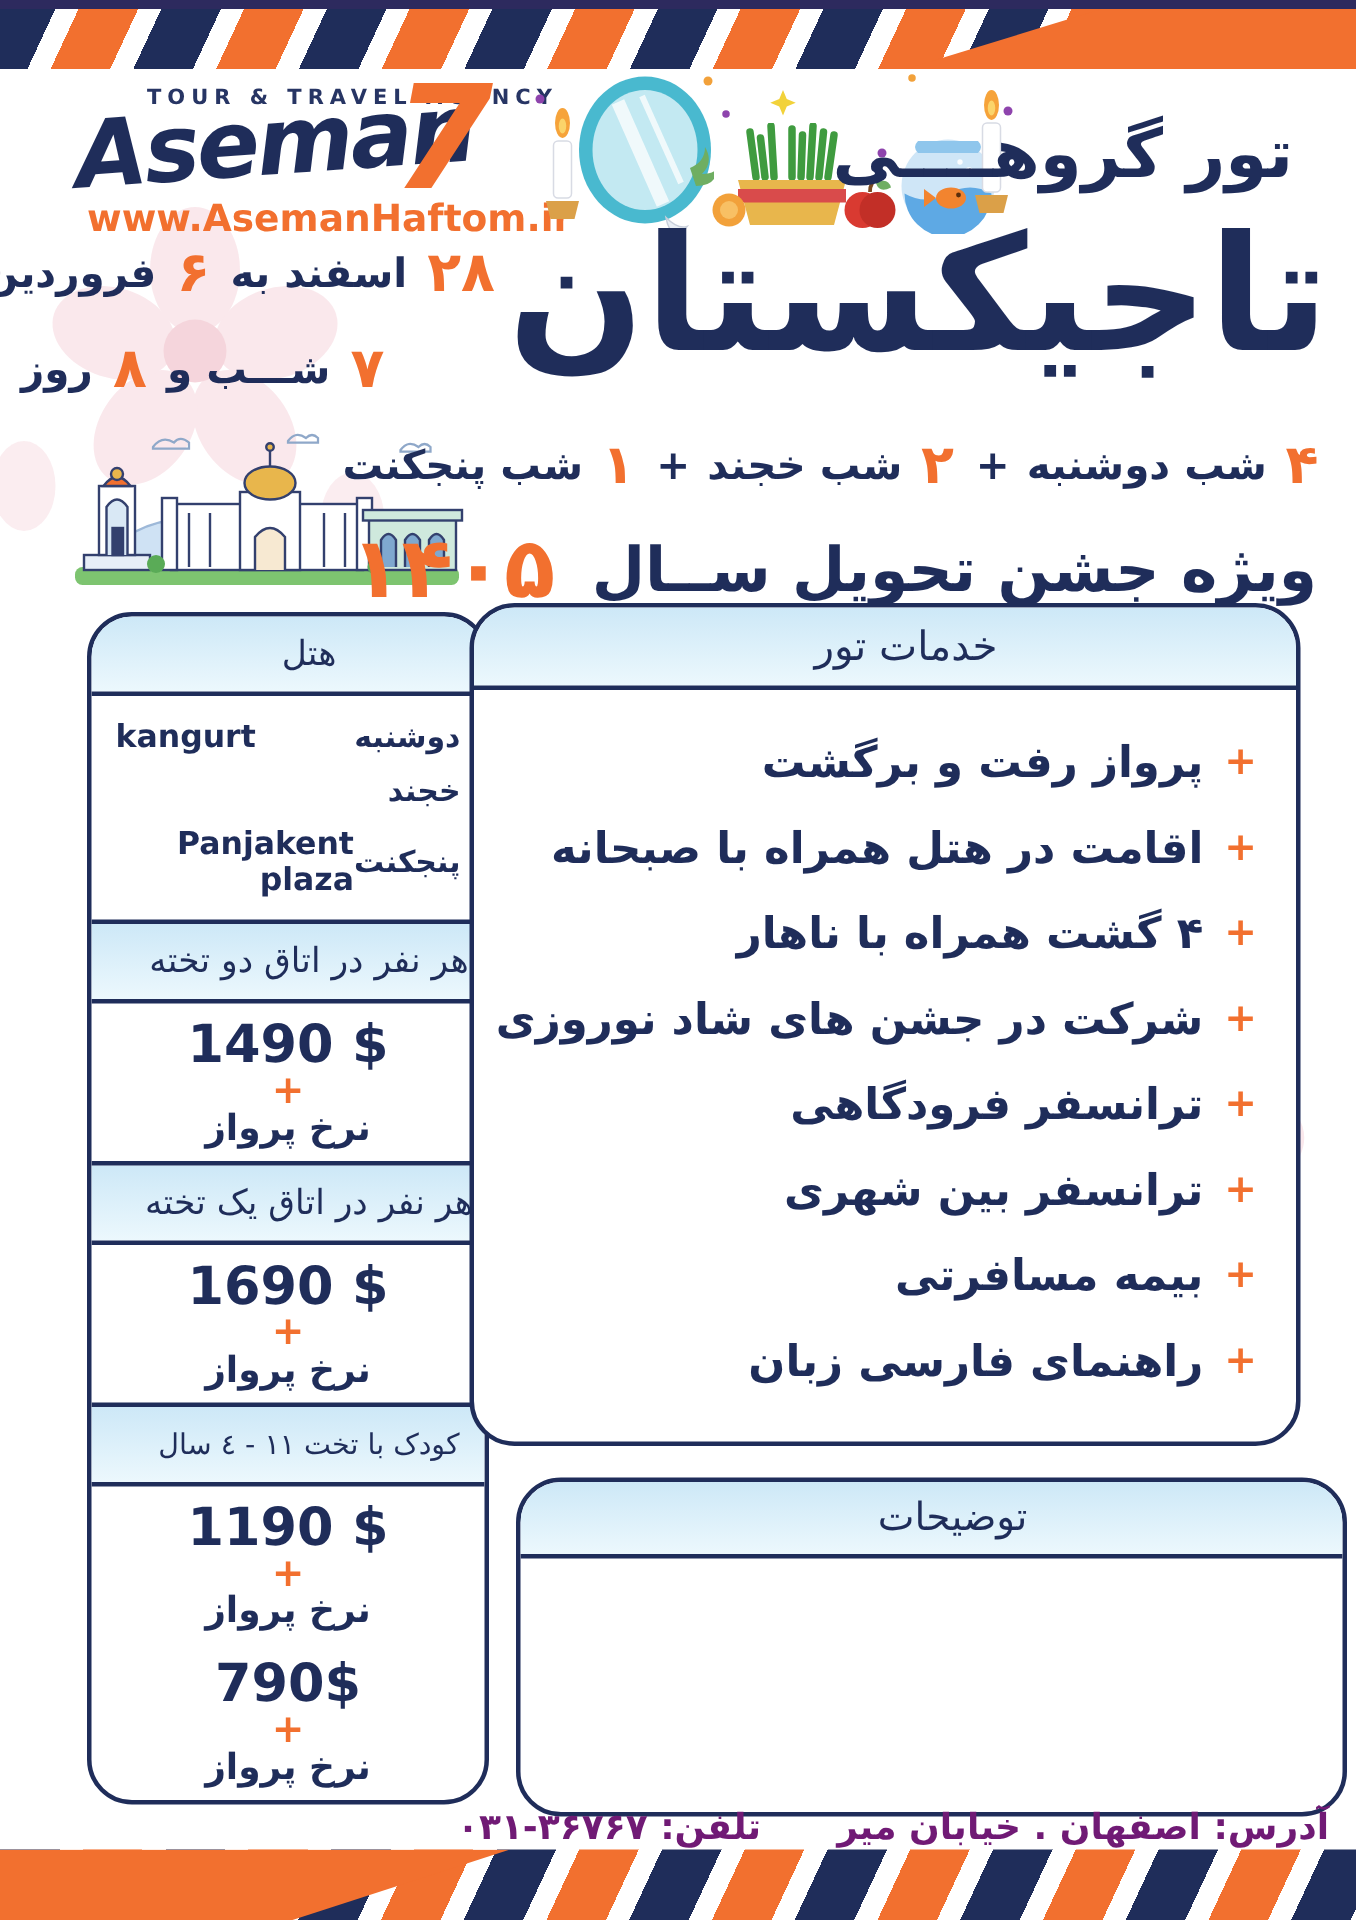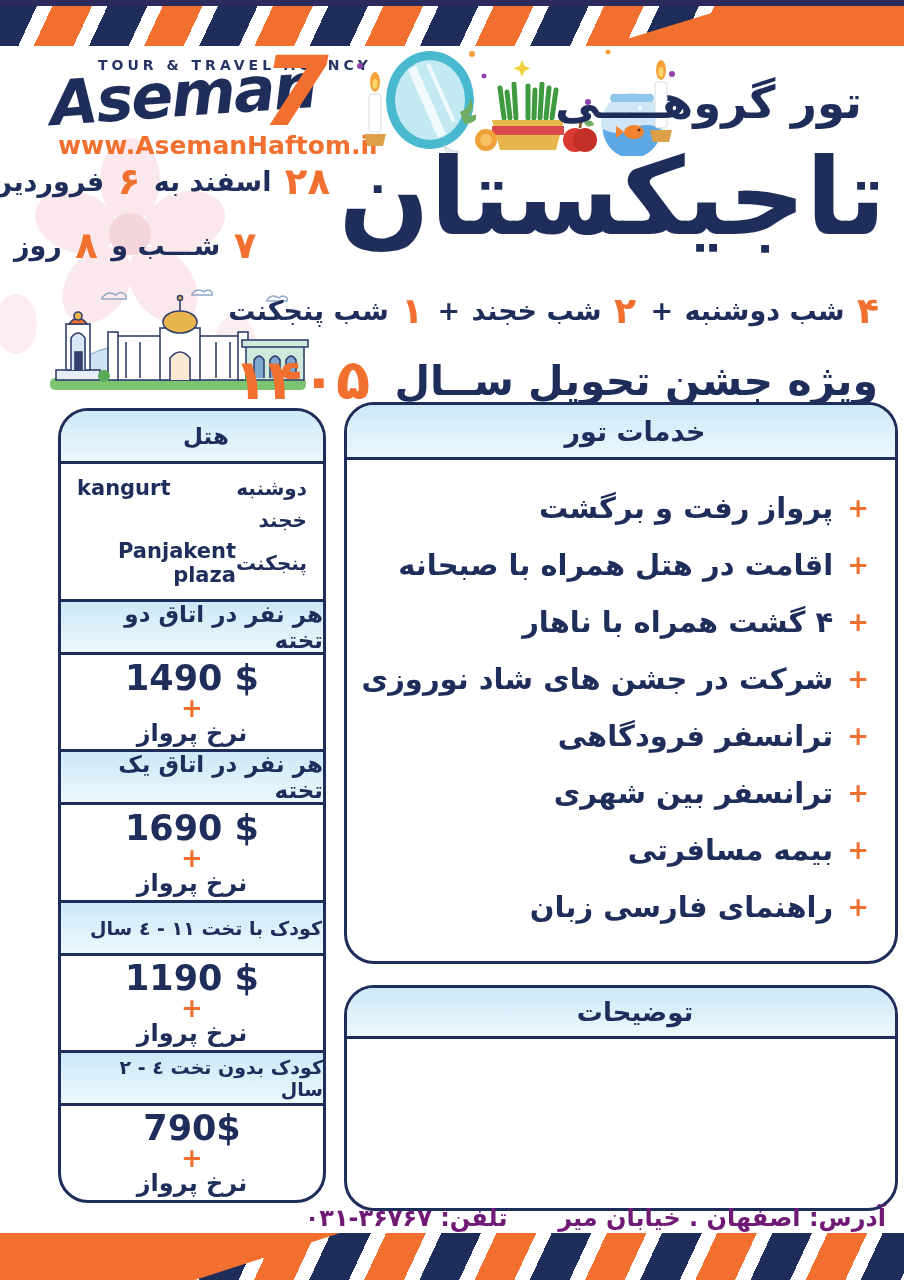--- a/index.html
+++ b/index.html
@@ -40,35 +40,35 @@
   .breakdown{right:22px;top:290px;font-size:27px;font-weight:bold;color:#1f2d5a;white-space:nowrap;}
   .breakdown .num{color:#f2702f;font-size:36px;vertical-align:-3px;padding:0 3px;}
   .breakdown .plus{padding:0 2px;}
   .special{right:26px;top:334px;font-size:41px;font-weight:bold;color:#1f2d5a;white-space:nowrap;margin-top:13px;}
   .special .year{color:#f2702f;font-size:56px;vertical-align:-4px;padding-right:10px;}
   
   .box{border:3px solid #1f2d5a;border-radius:30px;overflow:hidden;background:#ffffff;
     display:flex;flex-direction:column;}
   .box-hd{background:linear-gradient(180deg,#cde8f7,#ecf8fd);
     border-bottom:3px solid #1f2d5a;display:flex;align-items:center;justify-content:center;
-    font-weight:bold;color:#1f2d5a;flex:0 0 auto;padding-left:28px;}
+    font-weight:normal;color:#1f2d5a;flex:0 0 auto;padding-left:28px;}
   .mid-hd{border-top:3px solid #1f2d5a;}
   .price-col{left:58px;top:408px;width:262px;height:789px;}
   .price-col .box-hd{height:50px;font-size:23px;}
   .price-col .box-hd.small{font-size:19px;}
   .hotel-body{flex:1.35;display:flex;flex-direction:column;justify-content:space-evenly;padding:4px 16px;}
   .hotel-row{display:flex;justify-content:space-between;align-items:center;direction:rtl;}
   .hotel-city{font-size:20px;font-weight:bold;color:#1f2d5a;}
   .hotel-name{font-size:21px;font-weight:bold;color:#1f2d5a;}
   .price-body{flex:1;display:flex;flex-direction:column;align-items:center;justify-content:center;color:#1f2d5a;}
   .price-amount{font-size:35px;font-weight:bold;direction:ltr;}
   .price-plus{font-size:26px;font-weight:bold;color:#f2702f;line-height:.8;}
   .price-suffix{font-size:24px;font-weight:bold;}
   
-  .services{left:344px;top:402px;width:548px;height:556px;}
+  .services{left:313px;top:402px;width:548px;height:556px;}
   .services .box-hd{height:52px;font-size:27px;}
   .svc-body{flex:1;display:flex;flex-direction:column;justify-content:space-evenly;
     direction:rtl;padding:8px 26px 14px 26px;}
   .svc-item{display:flex;align-items:center;font-size:29px;font-weight:bold;color:#1f2d5a;white-space:nowrap;}
   .svc-bullet{color:#f2702f;font-size:26px;font-weight:bold;margin-left:14px;}
   
   .notes{left:332px;top:985px;width:548px;height:220px;margin-left:12px;}
   .notes .box-hd{height:48px;font-size:26px;}
   .notes-body{flex:1;direction:rtl;padding:12px 22px;font-size:25px;font-weight:bold;
     color:#1f2d5a;line-height:1.55;text-align:right;}
@@ -297,21 +297,20 @@
     <span class="price-suffix fa">نرخ پرواز</span>
   </div>
 
   <div class="box-hd mid-hd small fa">کودک با تخت ۱۱ - ٤ سال</div>
   <div class="price-body">
     <span class="price-amount">1190 $</span>
     <span class="price-plus">+</span>
     <span class="price-suffix fa">نرخ پرواز</span>
   </div>
 
-  <div class="box-hd mid-hd small fa">کودک بدون تخت ٤ - ۲ سال</div>
   <div class="price-body">
     <span class="price-amount">790$</span>
     <span class="price-plus">+</span>
     <span class="price-suffix fa">نرخ پرواز</span>
   </div>
 </div>
 
 <div class="abs box services">
   <div class="box-hd">خدمات تور</div>
   <div class="svc-body">

